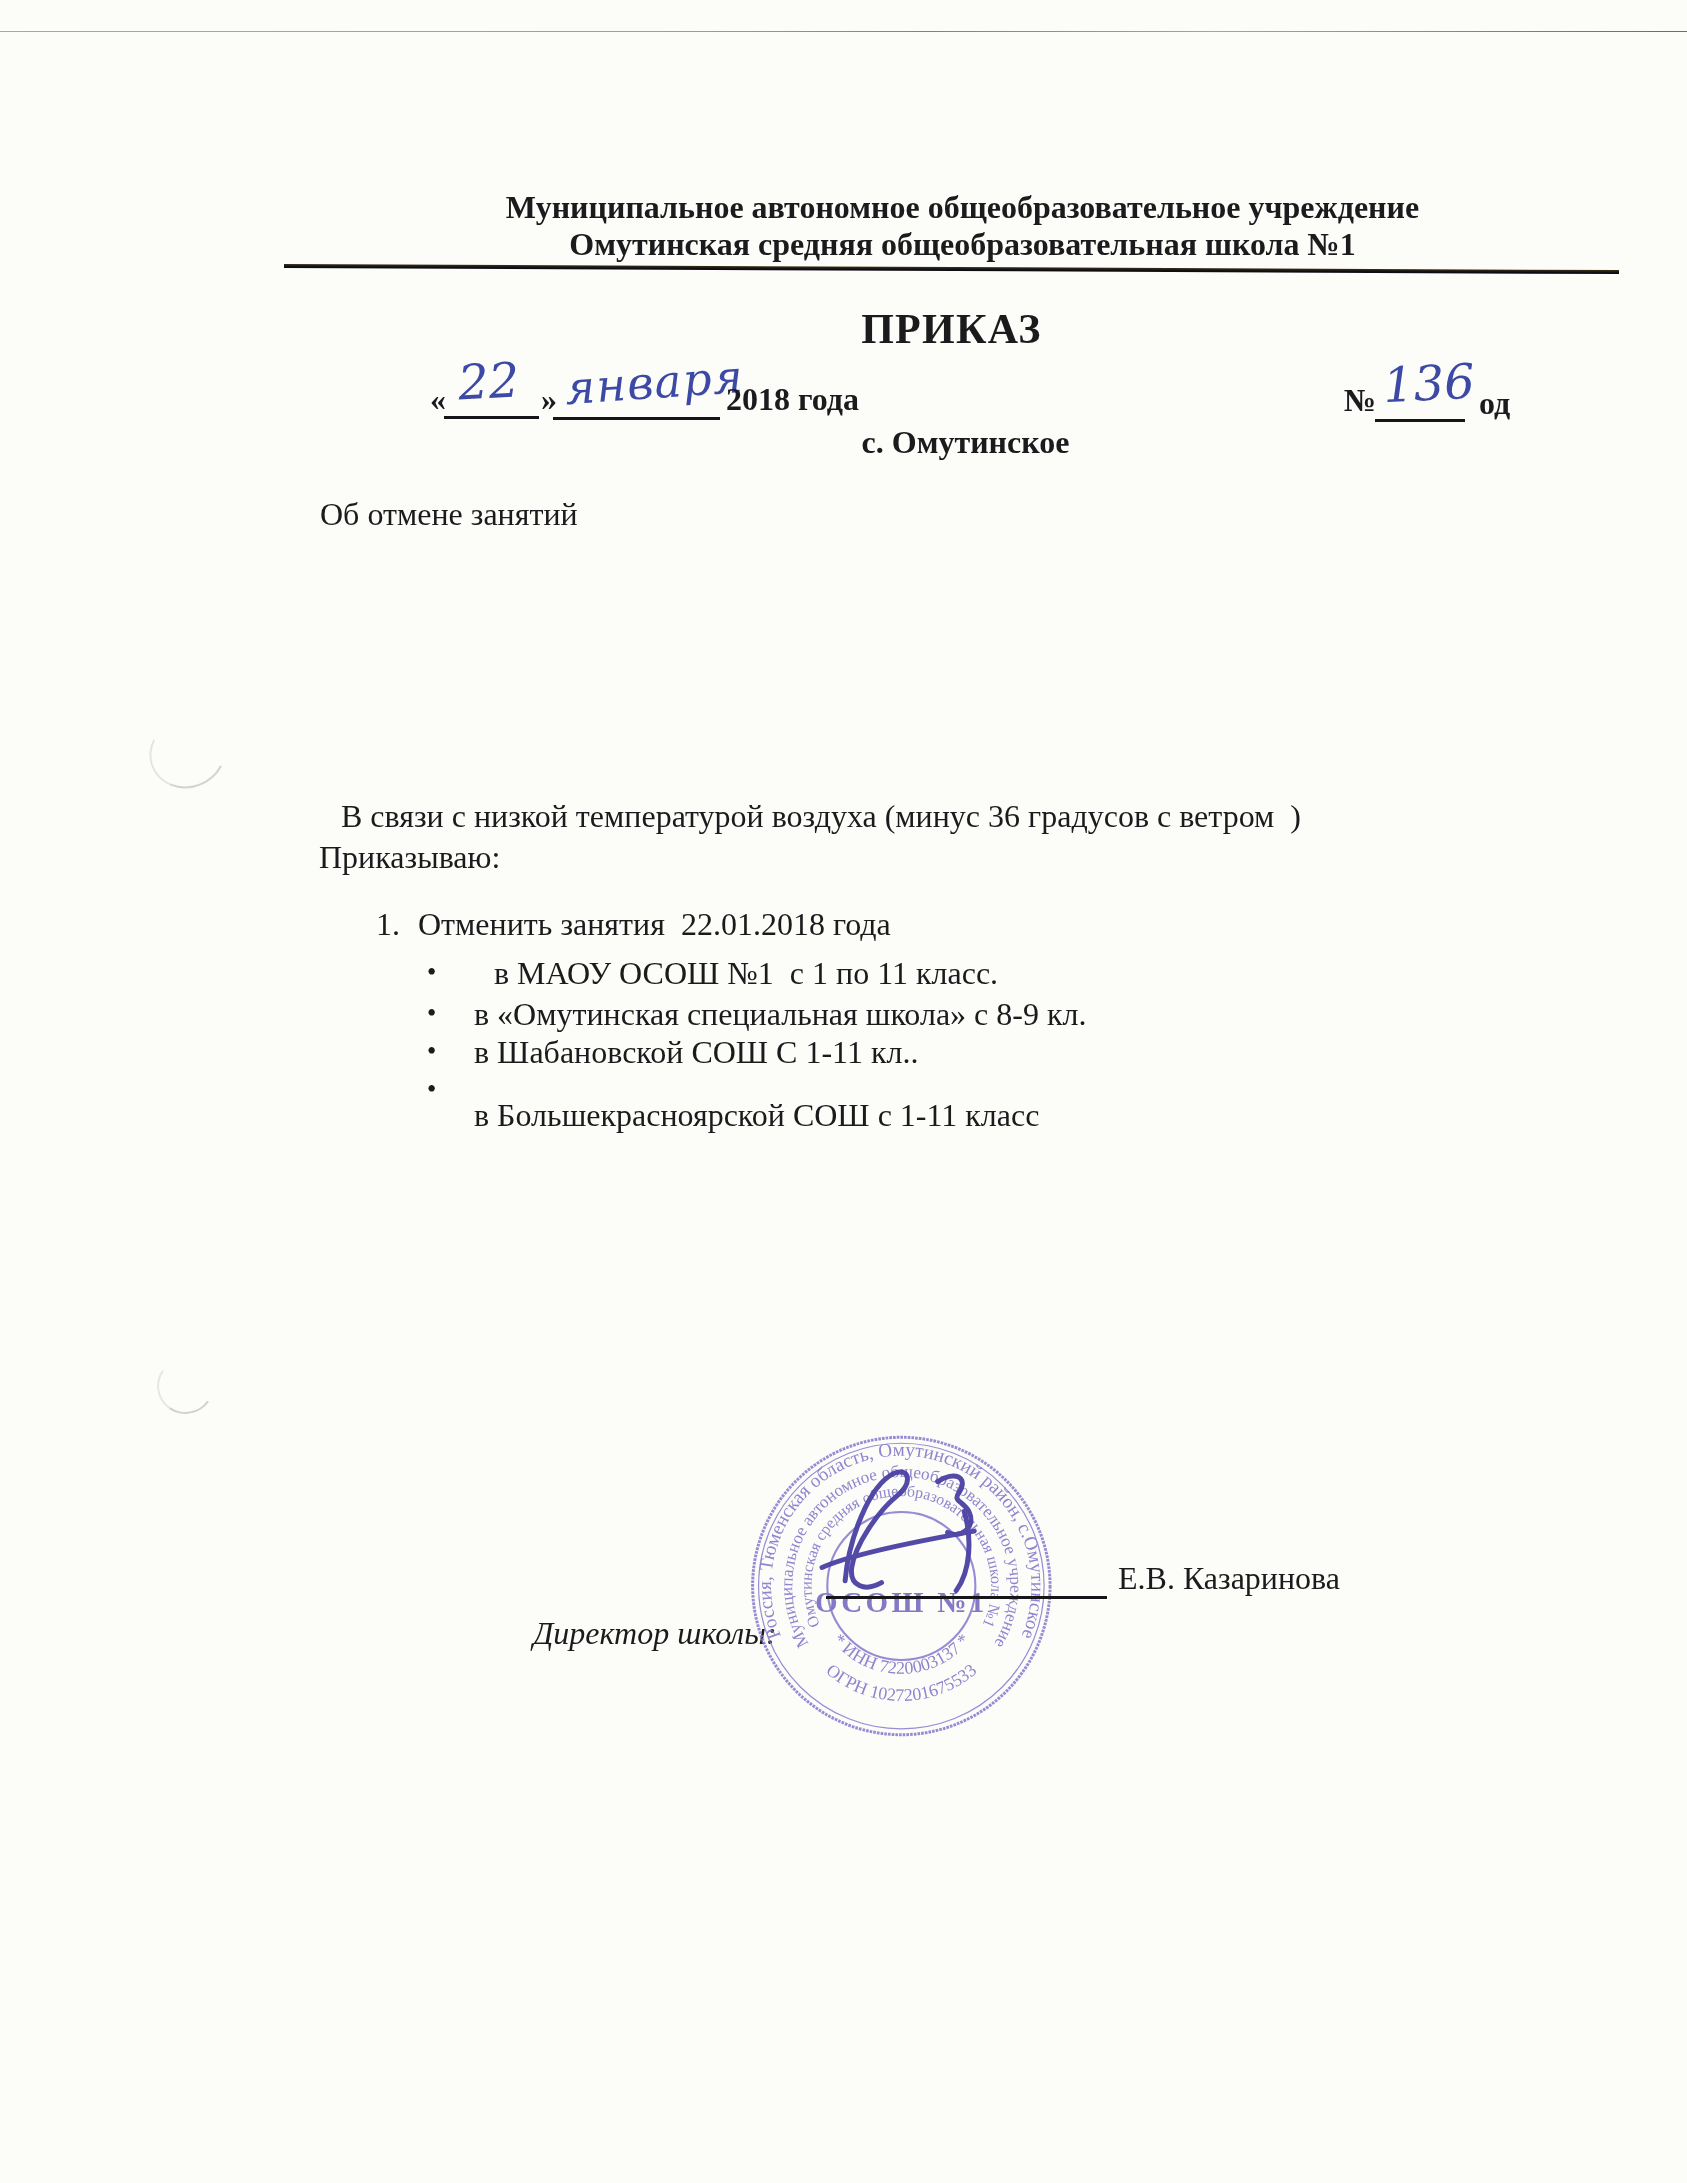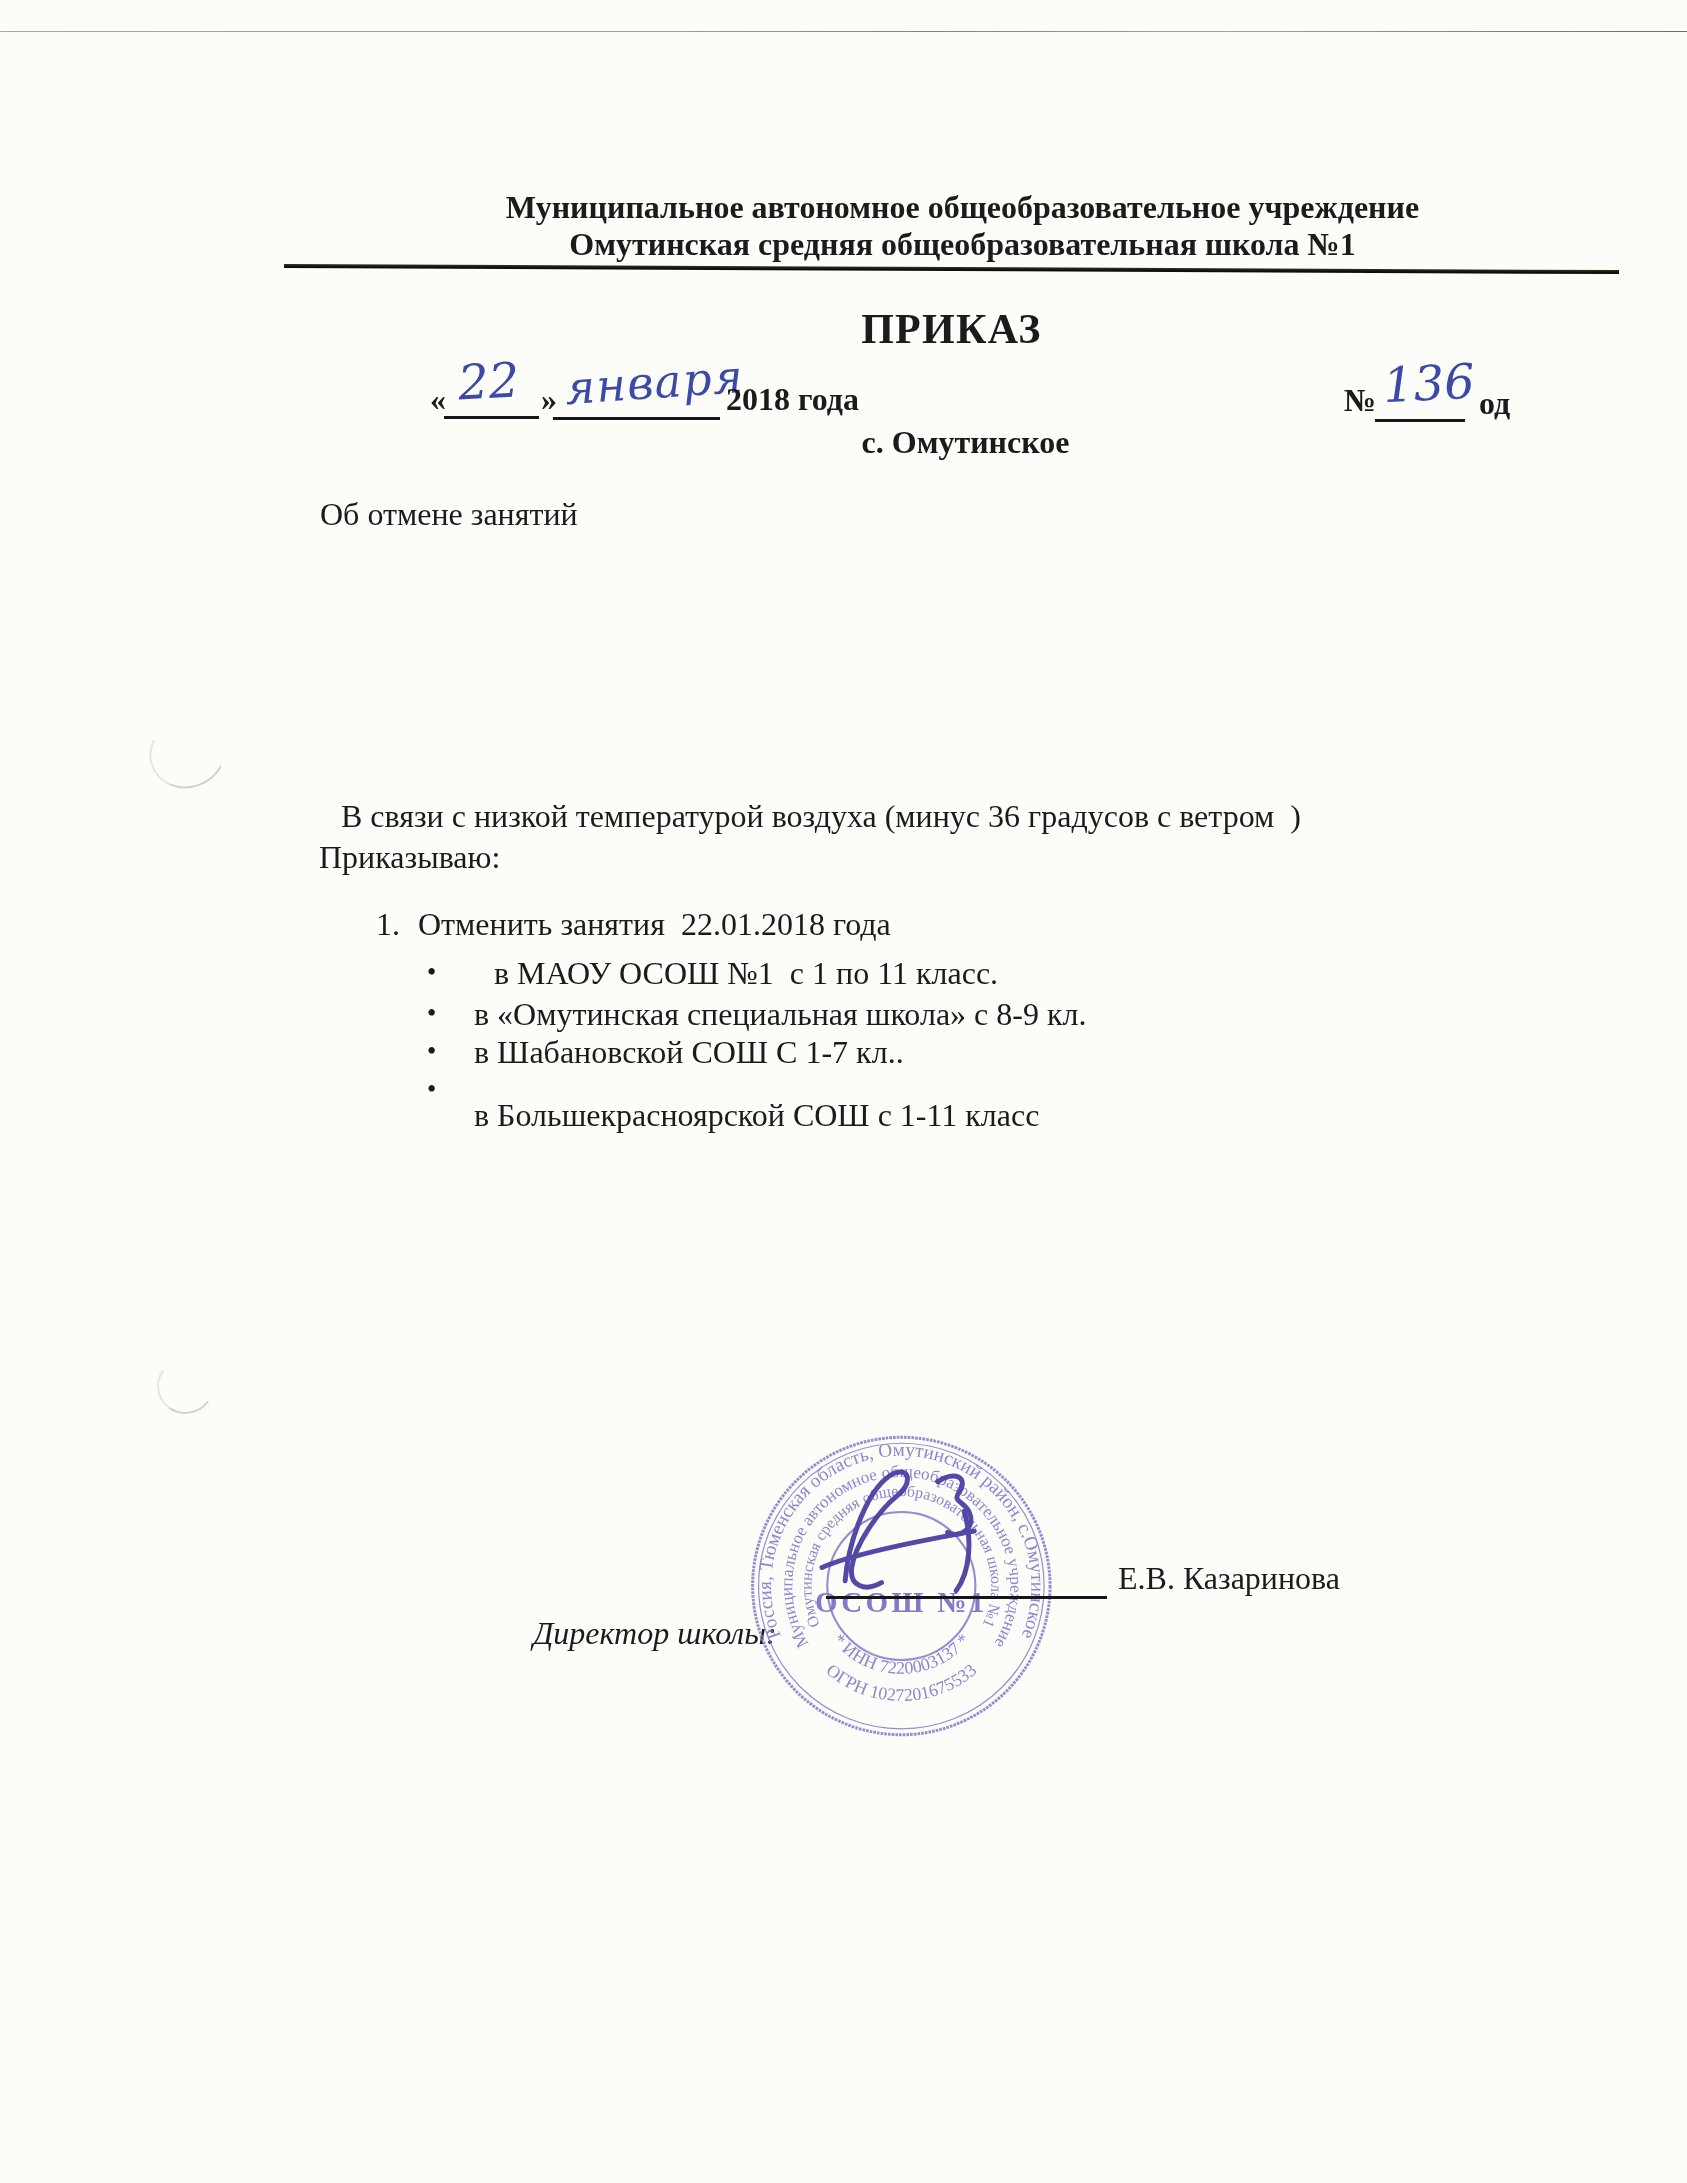--- a/index.html
+++ b/index.html
@@ -85,21 +85,21 @@
 <div class="abs line" style="top:838px;left:319px;text-align:center;">Приказываю:</div>
 
 <span class="abs line" style="top:905px;left:376px;">1.</span>
 <span class="abs line" style="top:905px;left:418px;">Отменить занятия  22.01.2018 года</span>
 
 <span class="abs line" style="top:953px;left:427px;font-size:26.5px;">•</span>
 <span class="abs line" style="top:954px;left:474px;margin-left:20px;">в МАОУ ОСОШ №1  с 1 по 11 класс.</span>
 <span class="abs line" style="top:994px;left:427px;font-size:26.5px;">•</span>
 <span class="abs line" style="top:995px;left:474px;">в «Омутинская специальная школа» с 8-9 кл.</span>
 <span class="abs line" style="top:1032px;left:427px;font-size:26.5px;">•</span>
-<span class="abs line" style="top:1033px;left:474px;">в Шабановской СОШ С 1-7 кл..</span>
+<span class="abs line" style="top:1033px;left:474px;">в Шабановской СОШ С 1-11 кл..</span>
 <span class="abs line" style="top:1070px;left:427px;font-size:26.5px;">•</span>
 <span class="abs line" style="top:1072px;left:474px;margin-top:24px;">в Большекрасноярской СОШ с 1-11 класс</span>
 
 <div class="artifact" id="artifact-ring-1"></div>
 <div class="artifact" id="artifact-ring-2"></div>
 
 <svg id="stamp-svg" width="312" height="312" viewBox="0 0 472 472">
   <g fill="none" stroke="#8a7cce">
     <circle cx="235" cy="233" r="225" stroke-width="4.5" stroke-dasharray="4 1.6"></circle>
     <circle cx="235" cy="233" r="216" stroke-width="1.8"></circle>

